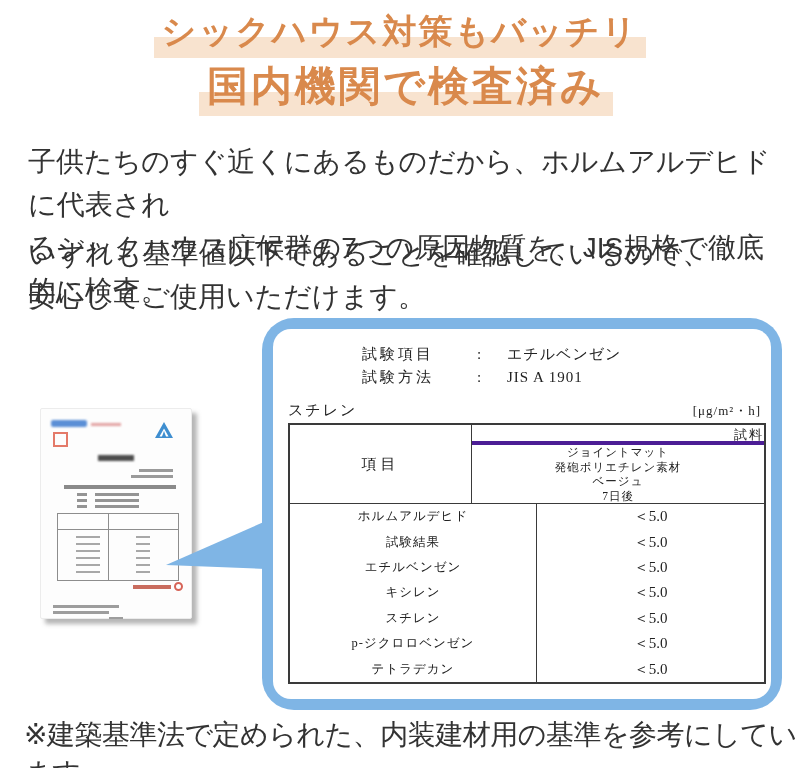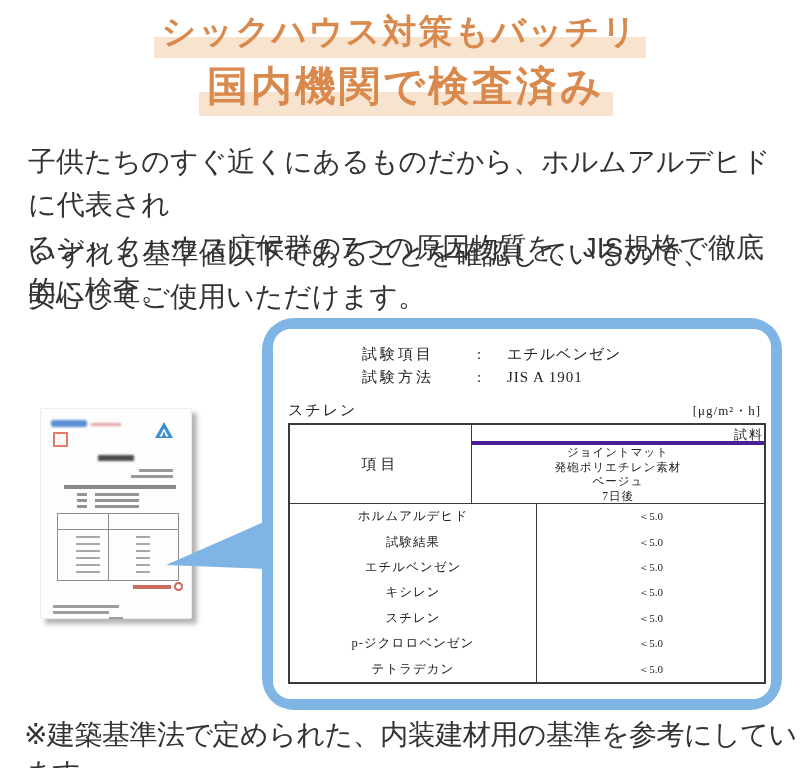--- a/index.html
+++ b/index.html
@@ -89,21 +89,21 @@
   .rhead-left { width:182px; border-right:1.5px solid #3a3a3a;
     display:flex; align-items:center; justify-content:center;
     font-size:15px; letter-spacing:4px; }
   .rhead-right { flex:1; display:flex; flex-direction:column; }
   .sample-top { height:20px; line-height:20px; text-align:right;
     border-bottom:4px solid #4c1d95; font-size:13px; letter-spacing:2px; }
   .sample-line { height:14.5px; line-height:14.5px; text-align:center; font-size:11.5px; letter-spacing:1px; }
   .rrow { display:flex; height:25.4px; }
   .rname { width:247px; border-right:1.5px solid #3a3a3a;
     display:flex; align-items:center; justify-content:center; font-size:12.5px; letter-spacing:1px; }
-  .rval { flex:1; display:flex; align-items:center; justify-content:center; font-size:11px; }
+  .rval { flex:1; display:flex; align-items:center; justify-content:center; font-size:15px; }
 
   
   .footnote { position:absolute; left:24px; top:716px; width:776px;
     color:#333333; font-size:28px; line-height:38px; letter-spacing:-0.5px; }
 </style>
 </head>
 <body>
 
 <div class="page">
 

